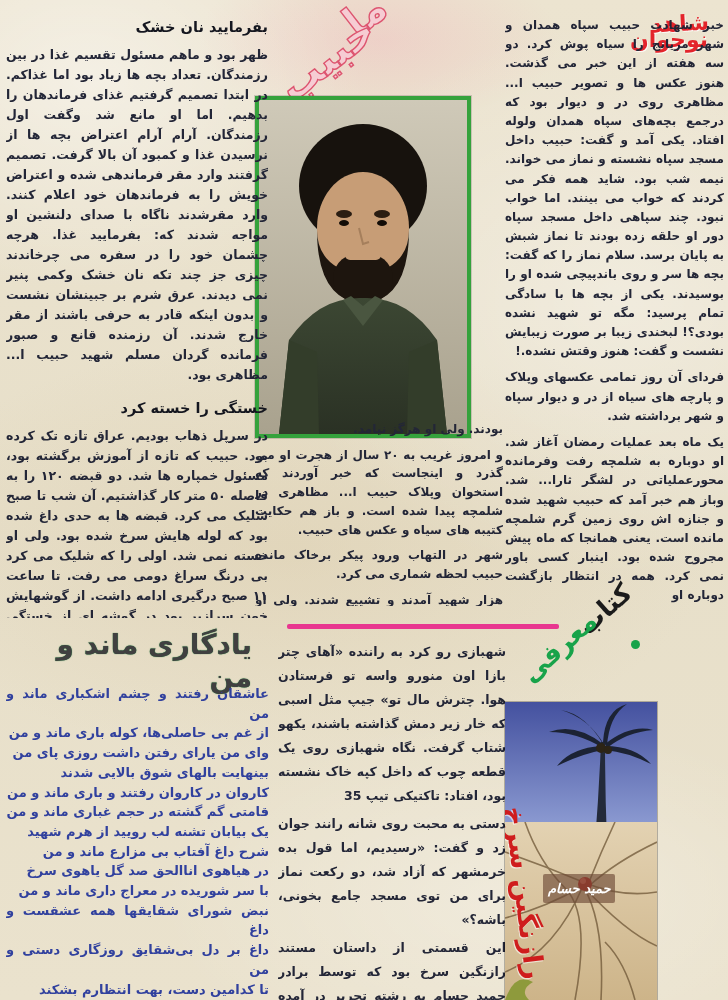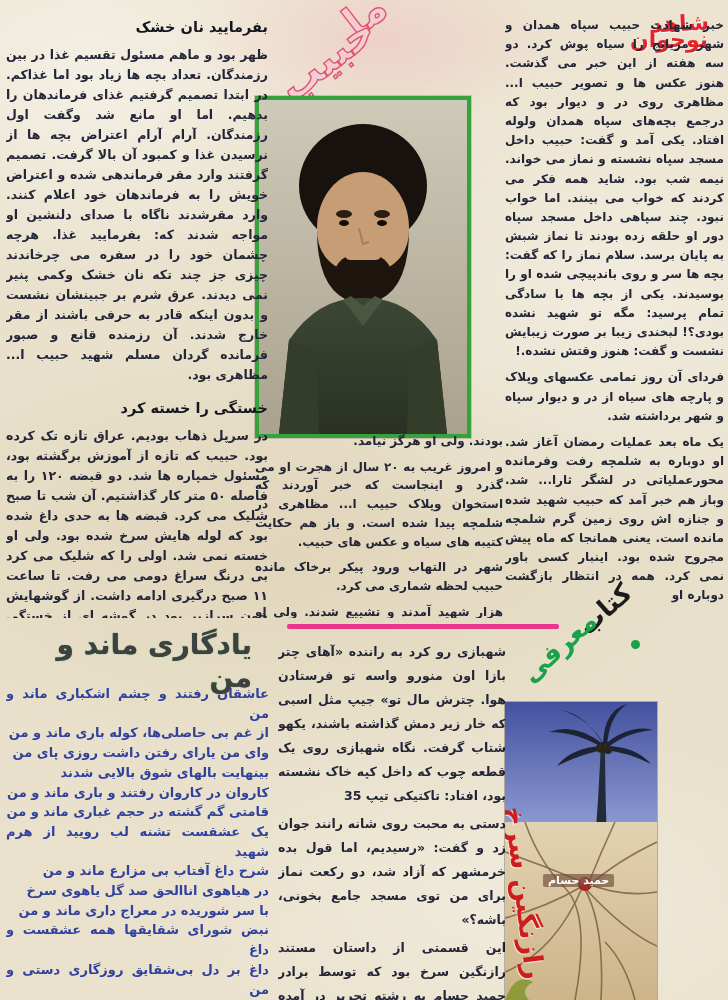--- a/index.html
+++ b/index.html
@@ -19,21 +19,21 @@
   .txt{
     direction:rtl;text-align:justify;font-weight:bold;color:#232637;
     text-justify:inter-word;
   }
   .txt p{margin:0 0 7px 0;}
   
   .col-right{left:505px;top:16px;width:219px;height:600px;overflow:hidden;font-size:12px;line-height:1.6;}
   .col-left{left:6px;top:16px;width:262px;height:602px;overflow:hidden;font-size:12.5px;line-height:1.6;}
   .col-left h3{font-size:14.5px;text-align:right;margin:0 0 6px 0;color:#14161f;}
   .col-left h3.second{margin-top:12px;}
-  .col-mid{left:255px;top:432px;width:248px;height:186px;overflow:hidden;font-size:12px;line-height:1.56;}
+  .col-mid{left:255px;top:420px;width:248px;height:186px;overflow:hidden;font-size:12px;line-height:1.56;}
   .col-book{left:278px;top:640px;width:228px;height:360px;overflow:hidden;font-size:12.5px;line-height:1.92;}
   .col-book p{margin:0 0 4px 0;}
   
   .poem-head{left:22px;top:628px;width:230px;
     font-size:28px;font-weight:900;color:#404040;direction:rtl;
     text-shadow:0 0 1px #0c7a33;}
   .poem{left:6px;top:684px;width:263px;height:316px;overflow:hidden;direction:rtl;}
   .poem div{font-size:13px;font-weight:bold;color:#31419e;line-height:19.7px;text-align:justify;}
   
   .photo{left:255px;top:96px;width:208px;height:334px;border:4px solid #35a23c;background:#b9b4a6;box-shadow:0 0 0 1px rgba(0,0,0,.15);}
@@ -57,22 +57,22 @@
   .book-label .lk{position:absolute;right:6px;top:2px;font-size:26px;font-weight:900;color:#1b1b1b;transform:rotate(-42deg);}
   .book-label .lm{position:absolute;right:38px;top:40px;font-size:26px;font-weight:900;color:#18a34a;transform:rotate(-42deg);}
   .book-label .dot{position:absolute;right:2px;top:48px;width:9px;height:9px;border-radius:50%;background:#18a34a;}
   
   .cover{left:505px;top:702px;width:152px;height:298px;background:#d9c7a4;box-shadow:0 0 0 1px rgba(0,0,0,.25);overflow:hidden;}
   .cover .sky{position:absolute;left:0;top:0;width:152px;height:140px;}
   .cover .earth{position:absolute;left:0;top:120px;width:152px;height:178px;}
   .cover-title{position:absolute;left:4px;top:104px;writing-mode:vertical-rl;
     font-size:27px;font-weight:900;color:#cf1d1d;transform:rotate(-7deg);
     text-shadow:1px 1px 0 rgba(255,255,255,.6);letter-spacing:2px;direction:rtl;}
-  .cover-author{position:absolute;left:38px;top:172px;font-size:11px;font-weight:bold;color:#fff;
-    background:rgba(110,75,55,.65);padding:0 5px;border-radius:2px;direction:rtl;}
+  .cover-author{position:absolute;left:38px;top:172px;font-size:13px;font-weight:bold;color:#fff;
+    background:rgba(110,75,55,.65);padding:7px 5px;border-radius:2px;direction:rtl;font-style:italic;}
 </style>
 </head>
 <body>
 
 <div class="abs stamp">
   <span class="s1">شاهد</span>
   <span class="s2">نوجوان</span>
 </div>
 
 <div class="abs main-title">
@@ -133,21 +133,21 @@
 <div class="abs rule-pink"></div>
 
 <div class="abs poem-head">یادگاری ماند و من</div>
 <div class="abs poem">
   <div>عاشقان رفتند و چشم اشکباری ماند و من</div>
   <div>از غم بی حاصلی‌ها، کوله باری ماند و من</div>
   <div>وای من یارای رفتن داشت روزی پای من</div>
   <div>بینهایت بالهای شوق بالایی شدند</div>
   <div>کاروان در کاروان رفتند و باری ماند و من</div>
   <div>قامتی گم گشته در حجم غباری ماند و من</div>
-  <div>یک عشقست تشنه لب رویید از هرم شهید</div>
+  <div>یک بیابان تشنه لب رویید از هرم شهید</div>
   <div>شرح داغ آفتاب بی مزارع ماند و من</div>
   <div>در هیاهوی اناالحق صد گل یاهوی سرخ</div>
   <div>با سر شوریده در معراج داری ماند و من</div>
   <div>نبض شورای شقایقها همه عشقست و داغ</div>
   <div>داغ بر دل بی‌شقایق روزگاری دستی و من</div>
   <div>تا کدامین دست، بهت انتظارم بشکند</div>
   <div>در حصار سینه‌ام ساعت شماری ماند و من</div>
 
 </div>
 

